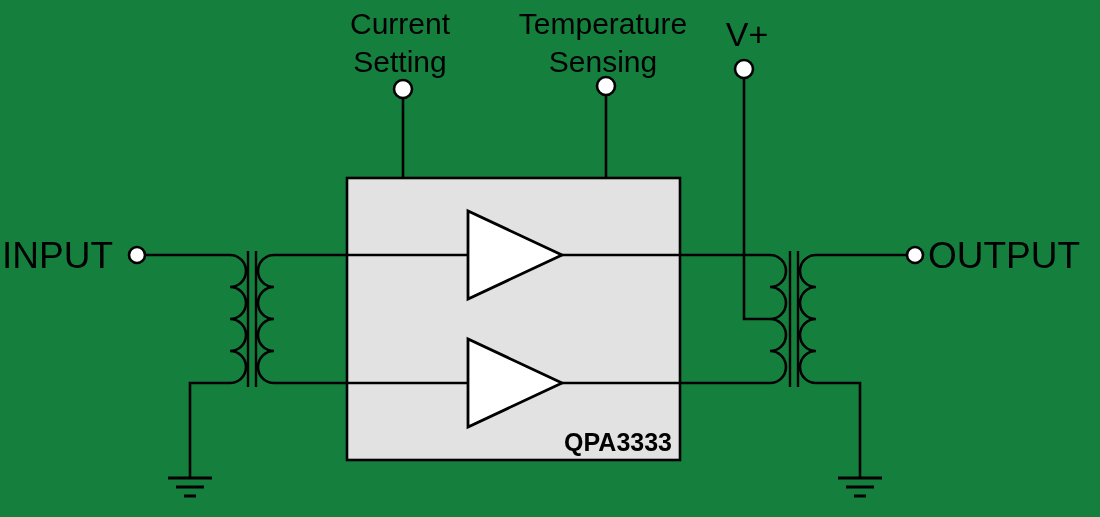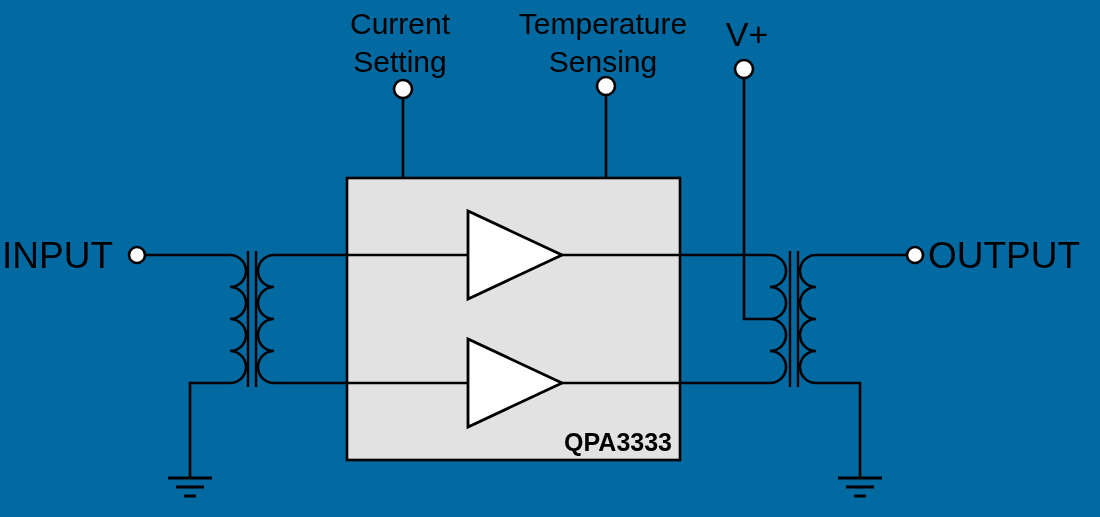--- a/index.html
+++ b/index.html
@@ -1,16 +1,16 @@
 <!DOCTYPE html>
 <html><head>
 <meta charset="utf-8">
 <style>
   html,body{margin:0;padding:0;background:#ffffff;}
-  .canvas-wrap{width:1100px;height:517px;background:#0369a1;position:relative;overflow:hidden;}
+  .canvas-wrap{width:1100px;height:517px;background:#15803d;position:relative;overflow:hidden;}
   svg{display:block;}
   .wire{fill:none;stroke:#000000;stroke-width:2.6;stroke-linecap:butt;}
   .coil{fill:none;stroke:#000000;stroke-width:2.6;}
   .core{fill:none;stroke:#000000;stroke-width:2.4;}
   .terminal{fill:#ffffff;stroke:#000000;stroke-width:2.6;}
   .block{stroke:#000000;stroke-width:2.6;}
   .amp{fill:#ffffff;stroke:#000000;stroke-width:2.8;stroke-linejoin:miter;}
   .gnd{fill:none;stroke:#000000;stroke-width:3;}
   text{font-family:"Liberation Sans", sans-serif;fill:#000000;}
   .pin-label{font-size:30px;text-anchor:middle;}

